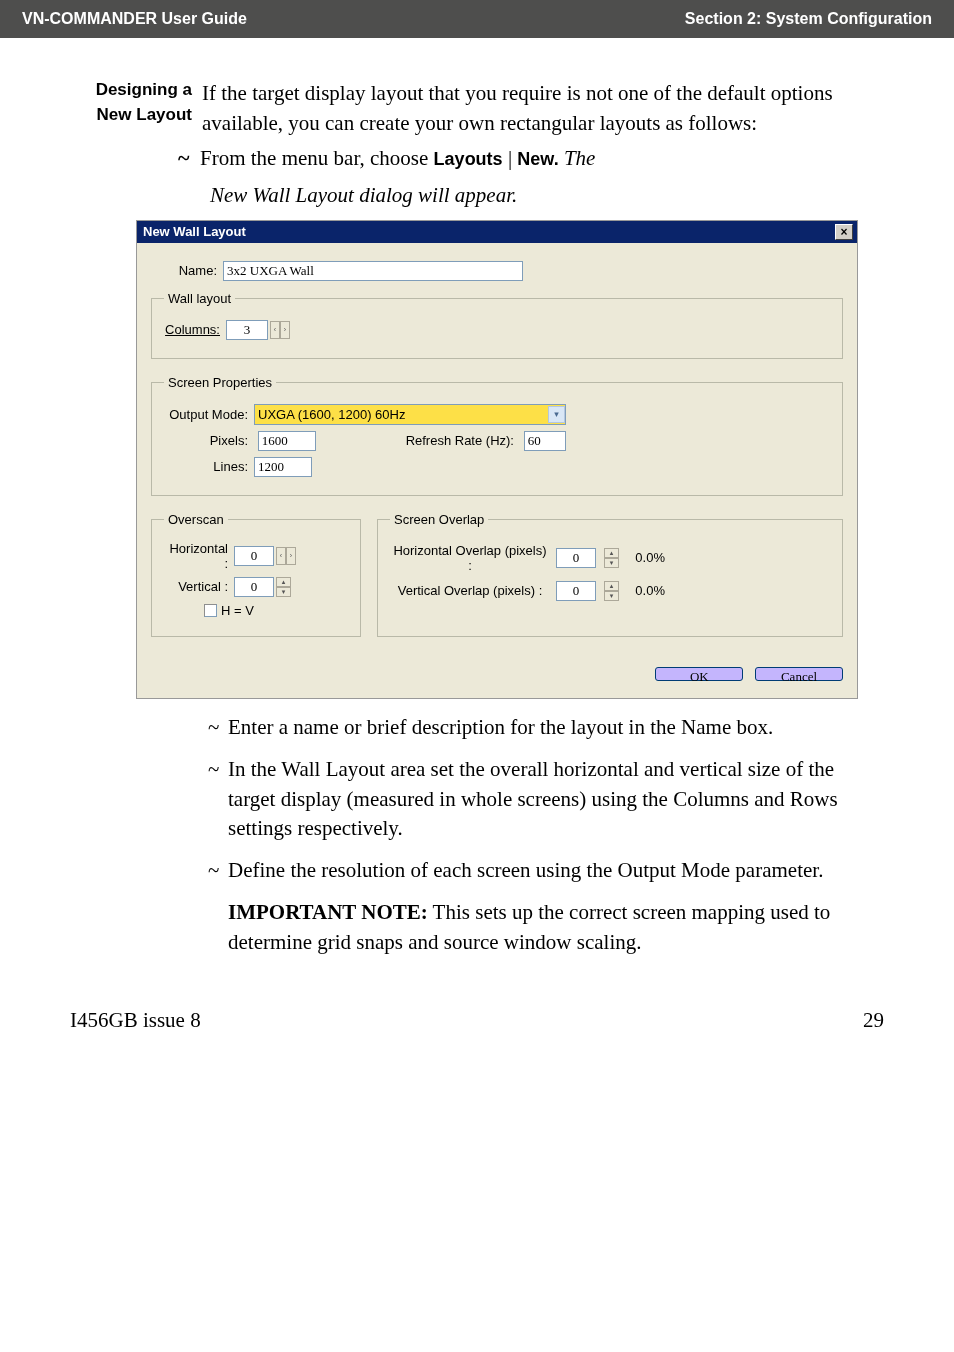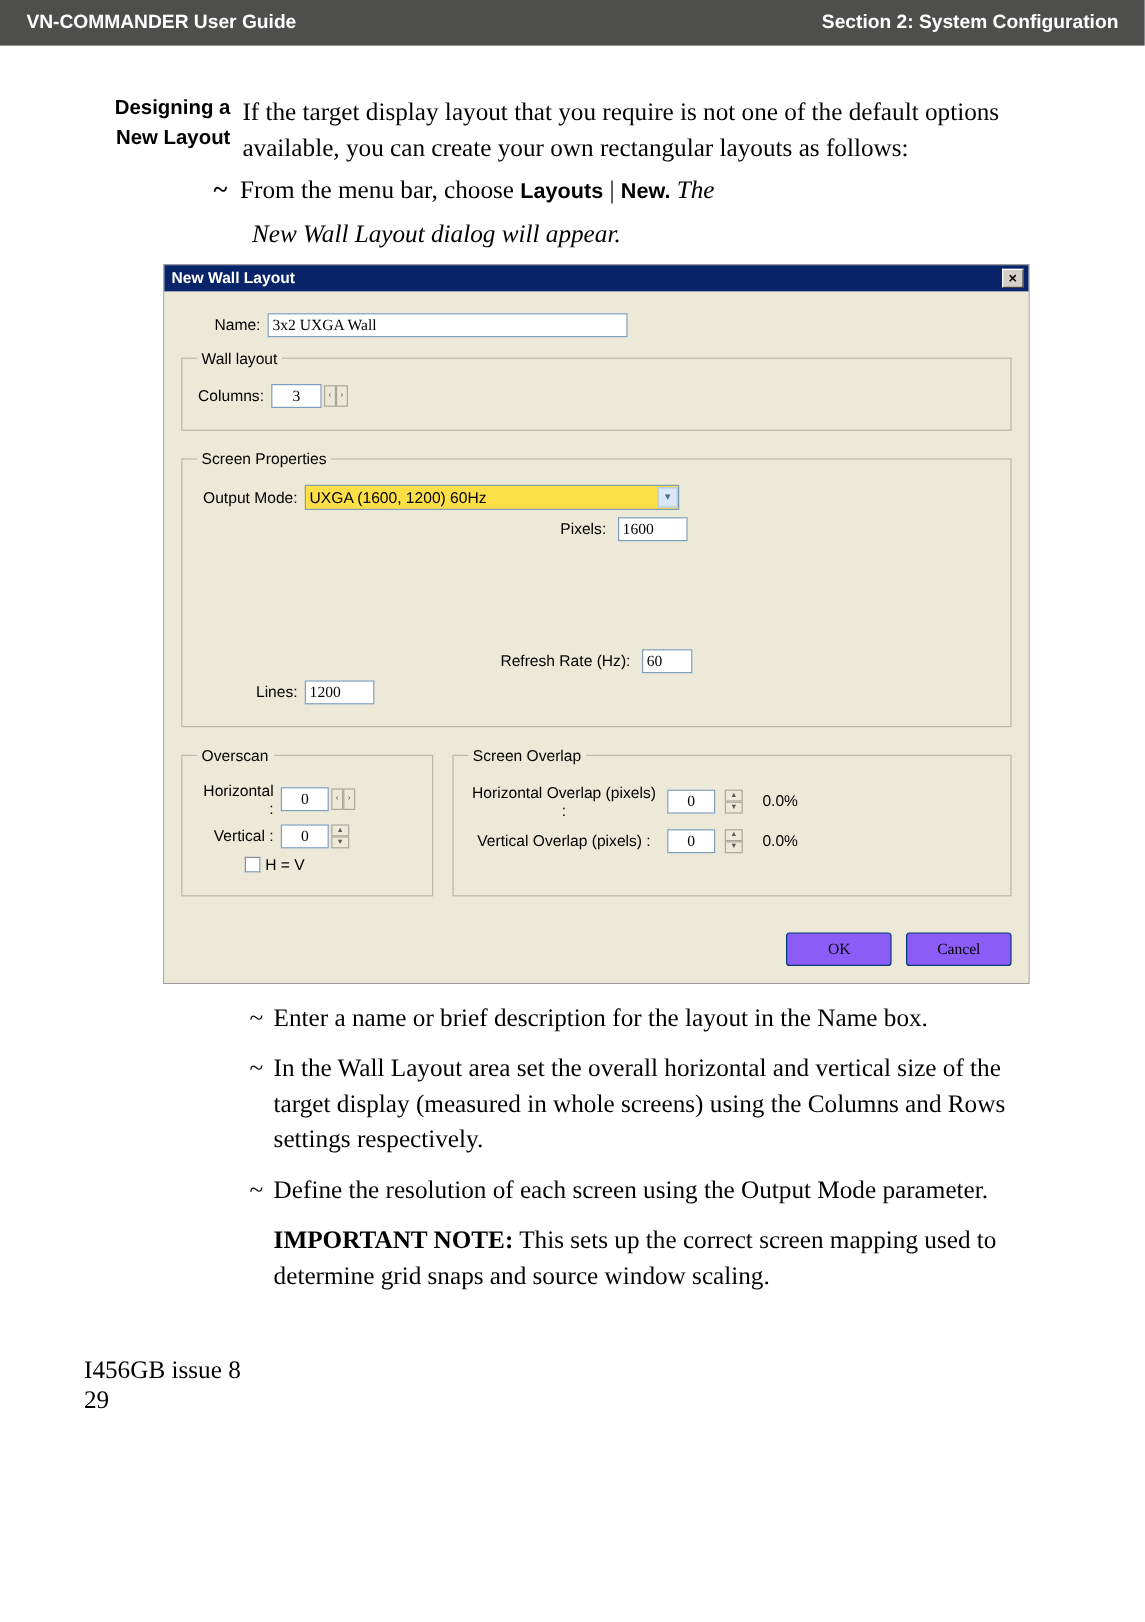--- a/index.html
+++ b/index.html
@@ -144,37 +144,36 @@
   .pct { width: 40px; text-align: right; }
   .chk {
     width: 13px; height: 13px;
     border: 1px solid #7f9db9;
     border-top-color:#8e8e8e; border-left-color:#8e8e8e;
     background:#fff; display:inline-block; margin-right:4px;
     vertical-align: -2px;
   }
   .btnrow { text-align: right; margin-top: 14px; }
   .winbtn {
-    min-width: 88px; height: 28px;
-    background: #8b5cf6;
+    min-width: 88px; height: 14px;
+    background: #c4b5fd;
     border: 1px solid #003c74;
     border-radius: 3px;
     font-family: Tahoma; font-size: 13px;
     margin-left: 8px;
   }
   
   .bullet-block { margin: 12px 0 0 138px; font-size: 21px; line-height: 1.42; }
   .bullet-item { display: flex; margin-bottom: 12px; }
   .bullet-tilde { width: 20px; flex-shrink: 0; }
   .sub-para { margin-left: 158px; font-size: 21px; line-height: 1.42; margin-top: 4px; }
   .footer {
-    display: flex; justify-content: center;
+    display: flex; justify-content: space-between;
     padding: 50px 70px 28px 70px;
     font-size: 21px;
-    flex-direction: column;
   }
 </style>
 </head>
 <body>
 
 <div class="header-bar">
   <span>VN-COMMANDER User Guide</span>
   <span>Section 2: System Configuration</span>
 </div>
 
@@ -206,41 +205,41 @@
     </div>
     <div class="dlg-body">
       <div class="row">
         <span class="lbl" style="width:72px;">Name:</span>
         <input class="txtinput" style="width: 300px;" value="3x2 UXGA Wall">
       </div>
 
       <fieldset class="group">
         <legend>Wall layout</legend>
         <div class="row">
-          <span class="lbl" style="width:62px;">Columns:</span>
+          <span class="lbl" style="width:62px;text-decoration:underline;">Columns:</span>
           <input class="txtinput" style="width: 42px; text-align: center;" value="3">
           <span class="spin h">
               <div>‹</div>
               <div>›</div>
             </span>
         </div>
       </fieldset>
 
       <fieldset class="group">
         <legend>Screen Properties</legend>
         <div class="row">
           <span class="lbl" style="width:90px;">Output Mode:</span>
           <div class="select">
             <span>UXGA (1600, 1200) 60Hz</span>
             <span class="dd-btn">
                 <span>▾</span>
               </span>
           </div>
         </div>
-        <div class="row" style="justify-content:flex-start;gap:90px;flex-direction:column;">
+        <div class="row" style="justify-content:flex-start;gap:90px;">
           <span>
             <span class="lbl" style="display:inline-block;width:90px;">Pixels:</span>
             <input class="txtinput" style="width: 58px;" value="1600">
           </span>
           <span>
             <span class="lbl" style="display:inline-block;">Refresh Rate (Hz):</span>
             <input class="txtinput" style="width: 42px;" value="60">
           </span>
         </div>
         <div class="row">

